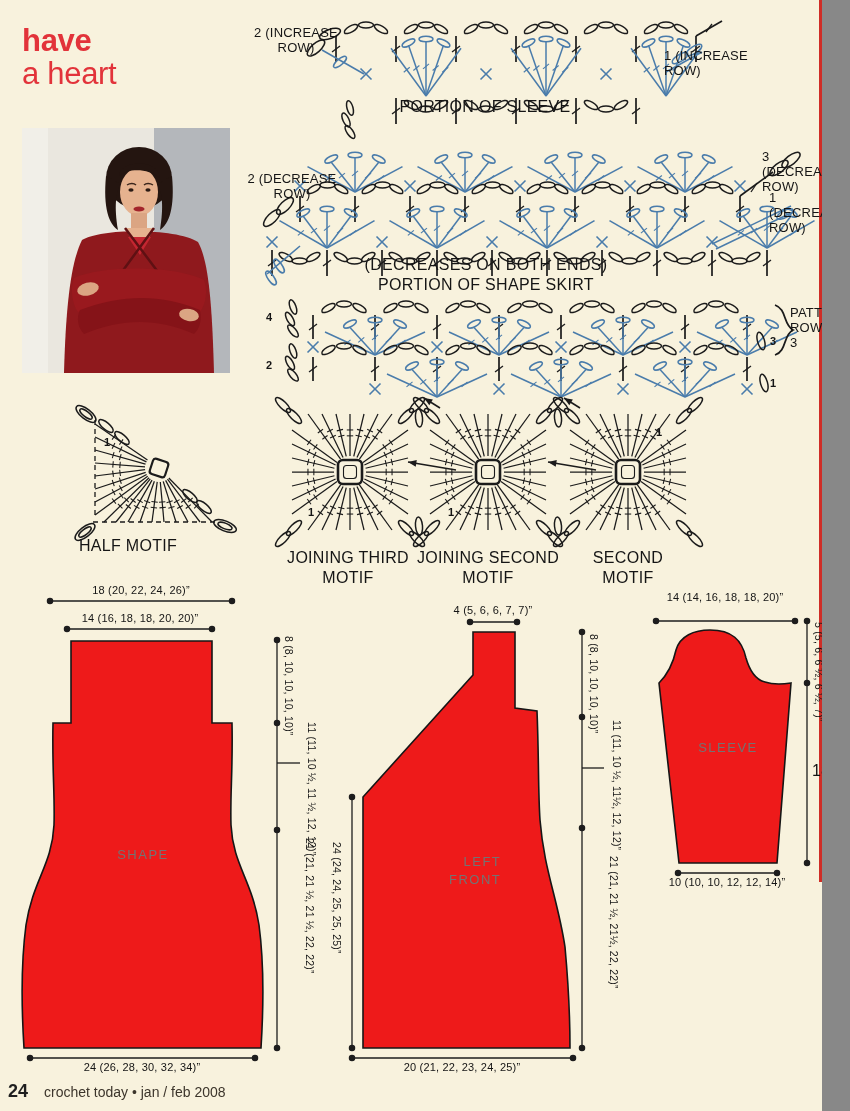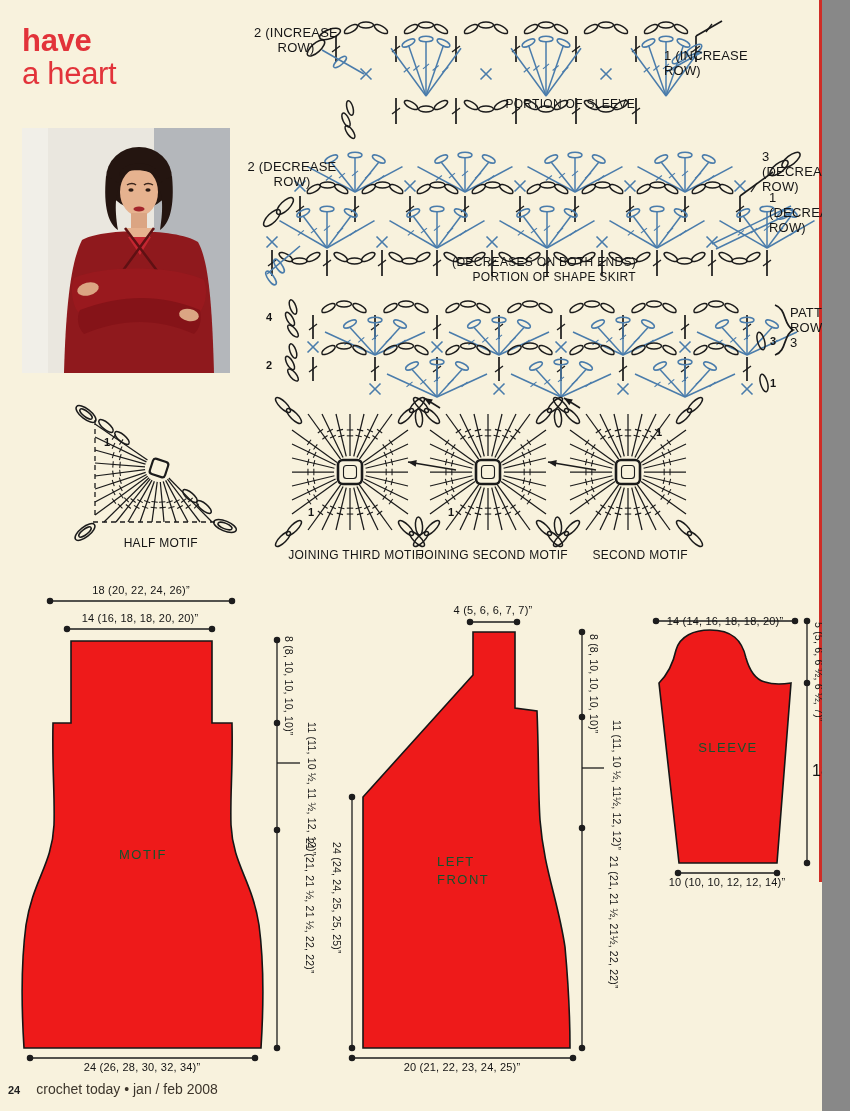--- a/index.html
+++ b/index.html
@@ -4,29 +4,29 @@
 <style>
   html,body{margin:0;padding:0;background:#888;}
   #page{position:relative;width:822px;height:1111px;background:#f8f2dd;
         font-family:"Liberation Sans",sans-serif;overflow:hidden;}
   #edge{position:absolute;right:0;top:0;width:3px;height:882px;background:#cf2d26;}
   #title{position:absolute;left:22px;top:24px;color:#e2333a;font-size:31px;line-height:1.08;letter-spacing:-.3px;}
   #title .b{font-weight:bold;display:block;}
   #title .l{font-weight:normal;display:block;}
   .lab{position:absolute;font-size:13px;line-height:1.15;color:#151515;letter-spacing:.2px;}
   .ctr{text-align:center;}
-  .cap{position:absolute;text-align:right;font-size:12px;line-height:1.25;color:#151515;letter-spacing:.3px;}
+  .cap{position:absolute;text-align:center;font-size:16px;line-height:1.25;color:#151515;letter-spacing:.3px;}
   .cap span{display:block;}
   .num{position:absolute;font-size:11px;font-weight:bold;color:#151515;}
   .mlab{position:absolute;font-size:11px;color:#141414;text-align:center;letter-spacing:.2px;white-space:nowrap;}
   .vlab{position:absolute;font-size:10.5px;color:#141414;white-space:nowrap;
         transform:rotate(90deg);transform-origin:0 0;letter-spacing:.2px;}
-  .plabel{position:absolute;font-size:13px;letter-spacing:1.5px;color:#14532d;text-align:center;line-height:1.35;}
+  .plabel{position:absolute;font-size:13px;letter-spacing:1.5px;color:#737373;text-align:center;line-height:1.35;}
   #footer{position:absolute;left:8px;top:1081px;font-size:14px;color:#3c352b;}
-  #footer .pg{font-weight:bold;font-size:11px;color:#1f1f1f;margin-right:16px;}
+  #footer .pg{font-weight:bold;font-size:18px;color:#1f1f1f;margin-right:16px;}
   svg.dg{position:absolute;overflow:visible;}
   svg text{font-family:"Liberation Sans",sans-serif;font-size:11px;fill:#141414;font-weight:bold;}
 </style>
 </head>
 <body>
 
 <div id="page">
   <div id="edge"></div>
 
   <div id="title">
@@ -412,21 +412,21 @@
       <ellipse cx="0" cy="0" rx="8" ry="3" transform="translate(24 120) rotate(55)" fill="none" stroke="#4a7cab" stroke-width="1.5"></ellipse>
       <ellipse cx="0" cy="0" rx="8" ry="3" transform="translate(16 132) rotate(55)" fill="none" stroke="#4a7cab" stroke-width="1.5"></ellipse>
       <line x1="485" y1="50" x2="518" y2="26" stroke="#1b1b1b" stroke-width="1.7"></line>
       <line x1="496" y1="46" x2="502" y2="37" stroke="#1b1b1b" stroke-width="1.3"></line>
       <ellipse cx="0" cy="0" rx="11" ry="4.5" transform="translate(524 22) rotate(-38)" fill="none" stroke="#1b1b1b" stroke-width="1.5"></ellipse>
       <ellipse cx="0" cy="0" rx="11" ry="4.5" transform="translate(536 14) rotate(-38)" fill="none" stroke="#1b1b1b" stroke-width="1.5"></ellipse>
       <line x1="457" y1="98" x2="536" y2="60" stroke="#4a7cab" stroke-width="1.5"></line>
       <line x1="461" y1="103" x2="540" y2="65" stroke="#4a7cab" stroke-width="1.5"></line>
       <ellipse cx="0" cy="0" rx="9" ry="3.5" transform="translate(530 68) rotate(-28)" fill="none" stroke="#4a7cab" stroke-width="1.5"></ellipse>
     </svg>
-  <div class="lab ctr" style="left:247px;top:160px;width:90px">2 (DECREASE ROW)</div>
+  <div class="lab ctr" style="left:247px;top:172px;width:90px">2 (DECREASE ROW)</div>
   <div class="lab" style="left:762px;top:150px;width:88px">3 (DECREASE ROW)</div>
   <div class="lab" style="left:769px;top:191px;width:84px">1 (DECREASE ROW)</div>
   <div class="cap" style="left:336px;top:255px;width:300px">
     <span>(DECREASES ON BOTH ENDS)</span>
     <span>PORTION OF SHAPE SKIRT</span>
   </div>
 
   <svg id="d3" class="dg" style="left:283px;top:299px" width="510" height="99" viewBox="0 0 510 99">
       <line x1="30" y1="16" x2="30" y2="40" stroke="#1b1b1b" stroke-width="1.7"></line>
       <line x1="26" y1="31" x2="34" y2="25" stroke="#1b1b1b" stroke-width="1.3"></line>
@@ -1050,33 +1050,33 @@
         <line x1="807" y1="41" x2="807" y2="283"></line>
         <circle cx="807" cy="41" r="2.6"></circle>
         <circle cx="807" cy="283" r="2.6"></circle>
         <circle cx="807" cy="103" r="2.6"></circle>
         <line x1="678" y1="293" x2="777" y2="293"></line>
         <circle cx="678" cy="293" r="2.6"></circle>
         <circle cx="777" cy="293" r="2.6"></circle>
       </g>
   </svg>
 
-  <div class="plabel" style="left:93px;top:846px;width:100px">MOTIF</div>
-  <div class="plabel" style="left:437px;top:853px;text-align:left">
+  <div class="plabel" style="left:93px;top:846px;width:100px">SHAPE</div>
+  <div class="plabel" style="left:449px;top:853px;text-align:right">
     <span style="display:block">LEFT</span>
     <span style="display:block">FRONT</span>
   </div>
   <div class="plabel" style="left:678px;top:739px;width:100px">SLEEVE</div>
 
   <div class="mlab" style="left:41px;top:584px;width:200px">18 (20, 22, 24, 26)”</div>
   <div class="mlab" style="left:40px;top:612px;width:200px">14 (16, 18, 18, 20, 20)”</div>
   <div class="mlab" style="left:42px;top:1061px;width:200px">24 (26, 28, 30, 32, 34)”</div>
   <div class="mlab" style="left:413px;top:604px;width:160px">4 (5, 6, 6, 7, 7)”</div>
   <div class="mlab" style="left:362px;top:1061px;width:200px">20 (21, 22, 23, 24, 25)”</div>
-  <div class="mlab" style="left:625px;top:615px;width:200px">14 (14, 16, 18, 18, 20)”</div>
+  <div class="mlab" style="left:625px;top:591px;width:200px">14 (14, 16, 18, 18, 20)”</div>
   <div class="mlab" style="left:627px;top:876px;width:200px">10 (10, 10, 12, 12, 14)”</div>
   <div class="mlab" style="left:812px;top:762px;font-size:16px">18”</div>
 
   <div class="vlab" style="left:295px;top:636px">8 (8, 10, 10, 10, 10)”</div>
   <div class="vlab" style="left:318px;top:722px">11 (11, 10 ½, 11 ½, 12, 12)”</div>
   <div class="vlab" style="left:316px;top:838px">21 (21, 21 ½, 21 ½, 22, 22)”</div>
   <div class="vlab" style="left:343px;top:842px">24 (24, 24, 25, 25, 25)”</div>
   <div class="vlab" style="left:600px;top:634px">8 (8, 10, 10, 10, 10)”</div>
   <div class="vlab" style="left:623px;top:720px">11 (11, 10 ½, 11½, 12, 12)”</div>
   <div class="vlab" style="left:620px;top:856px">21 (21, 21 ½, 21½, 22, 22)”</div>

